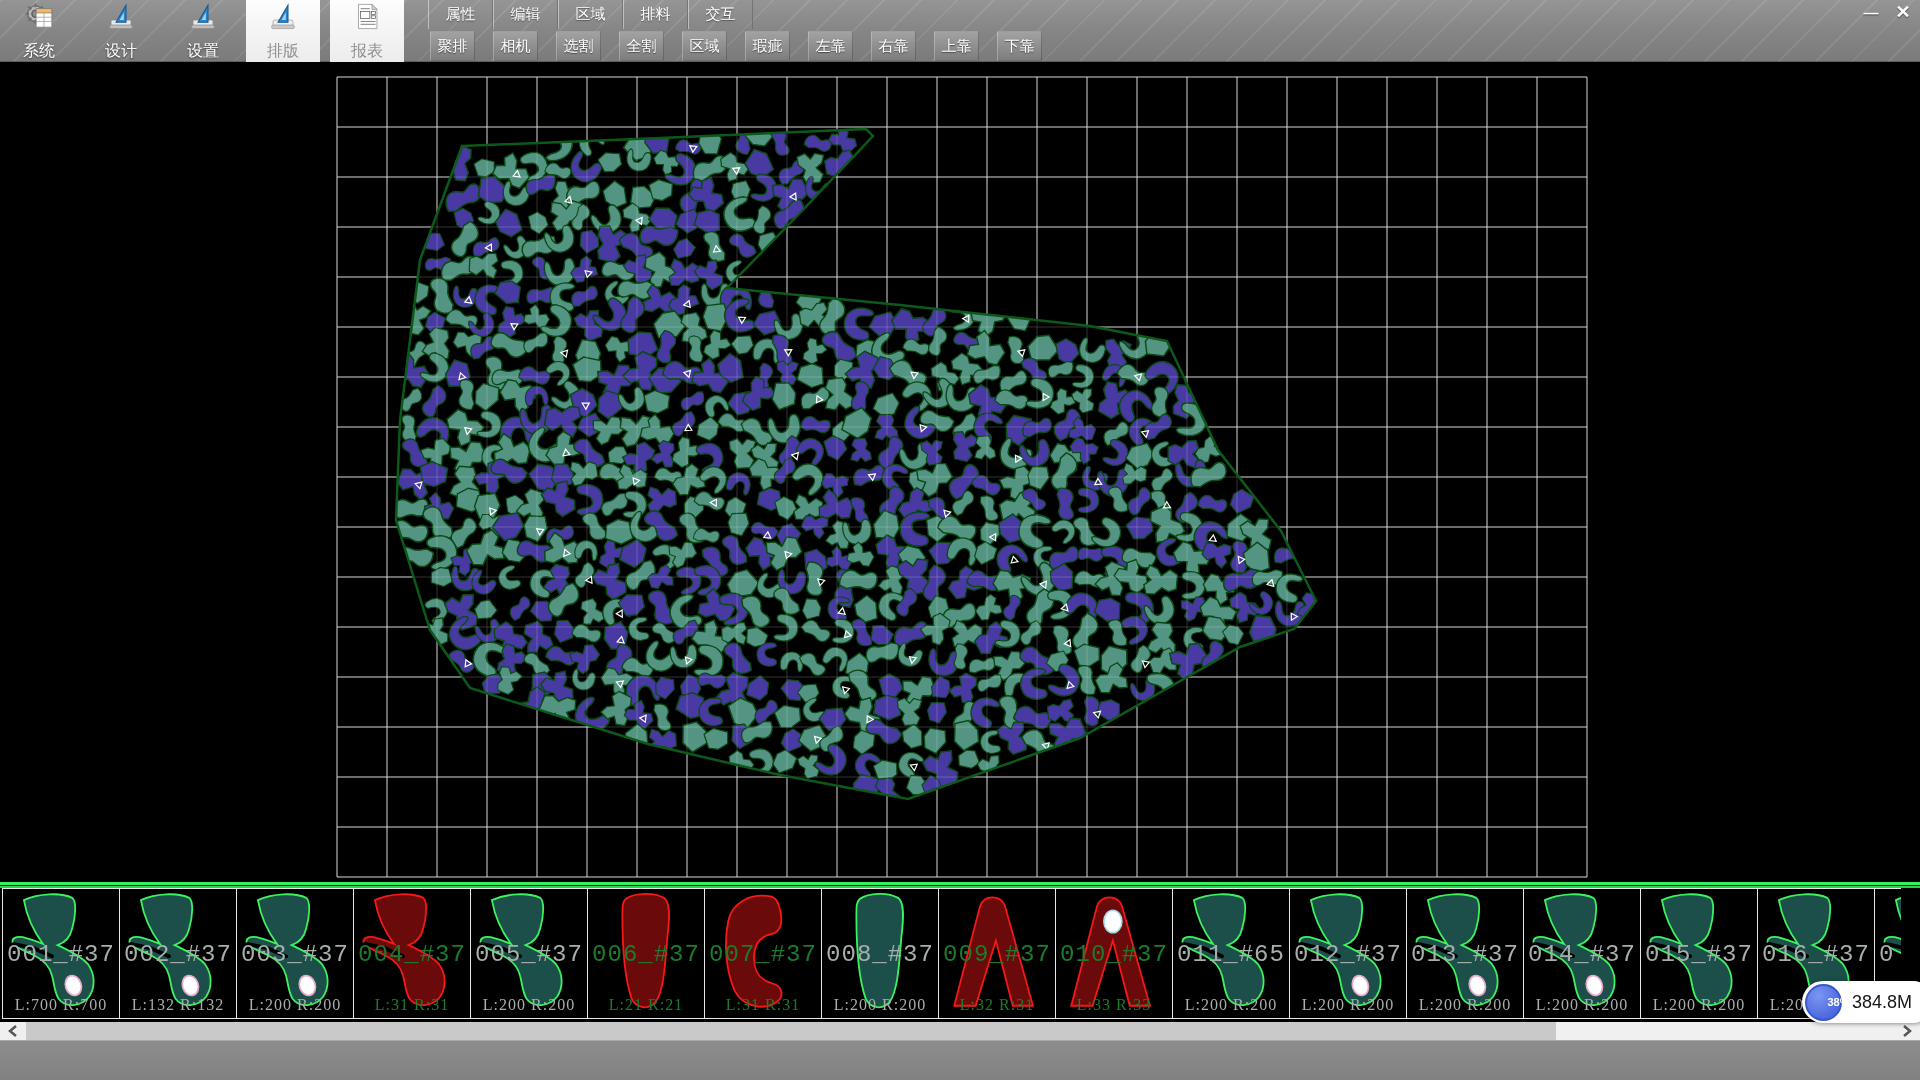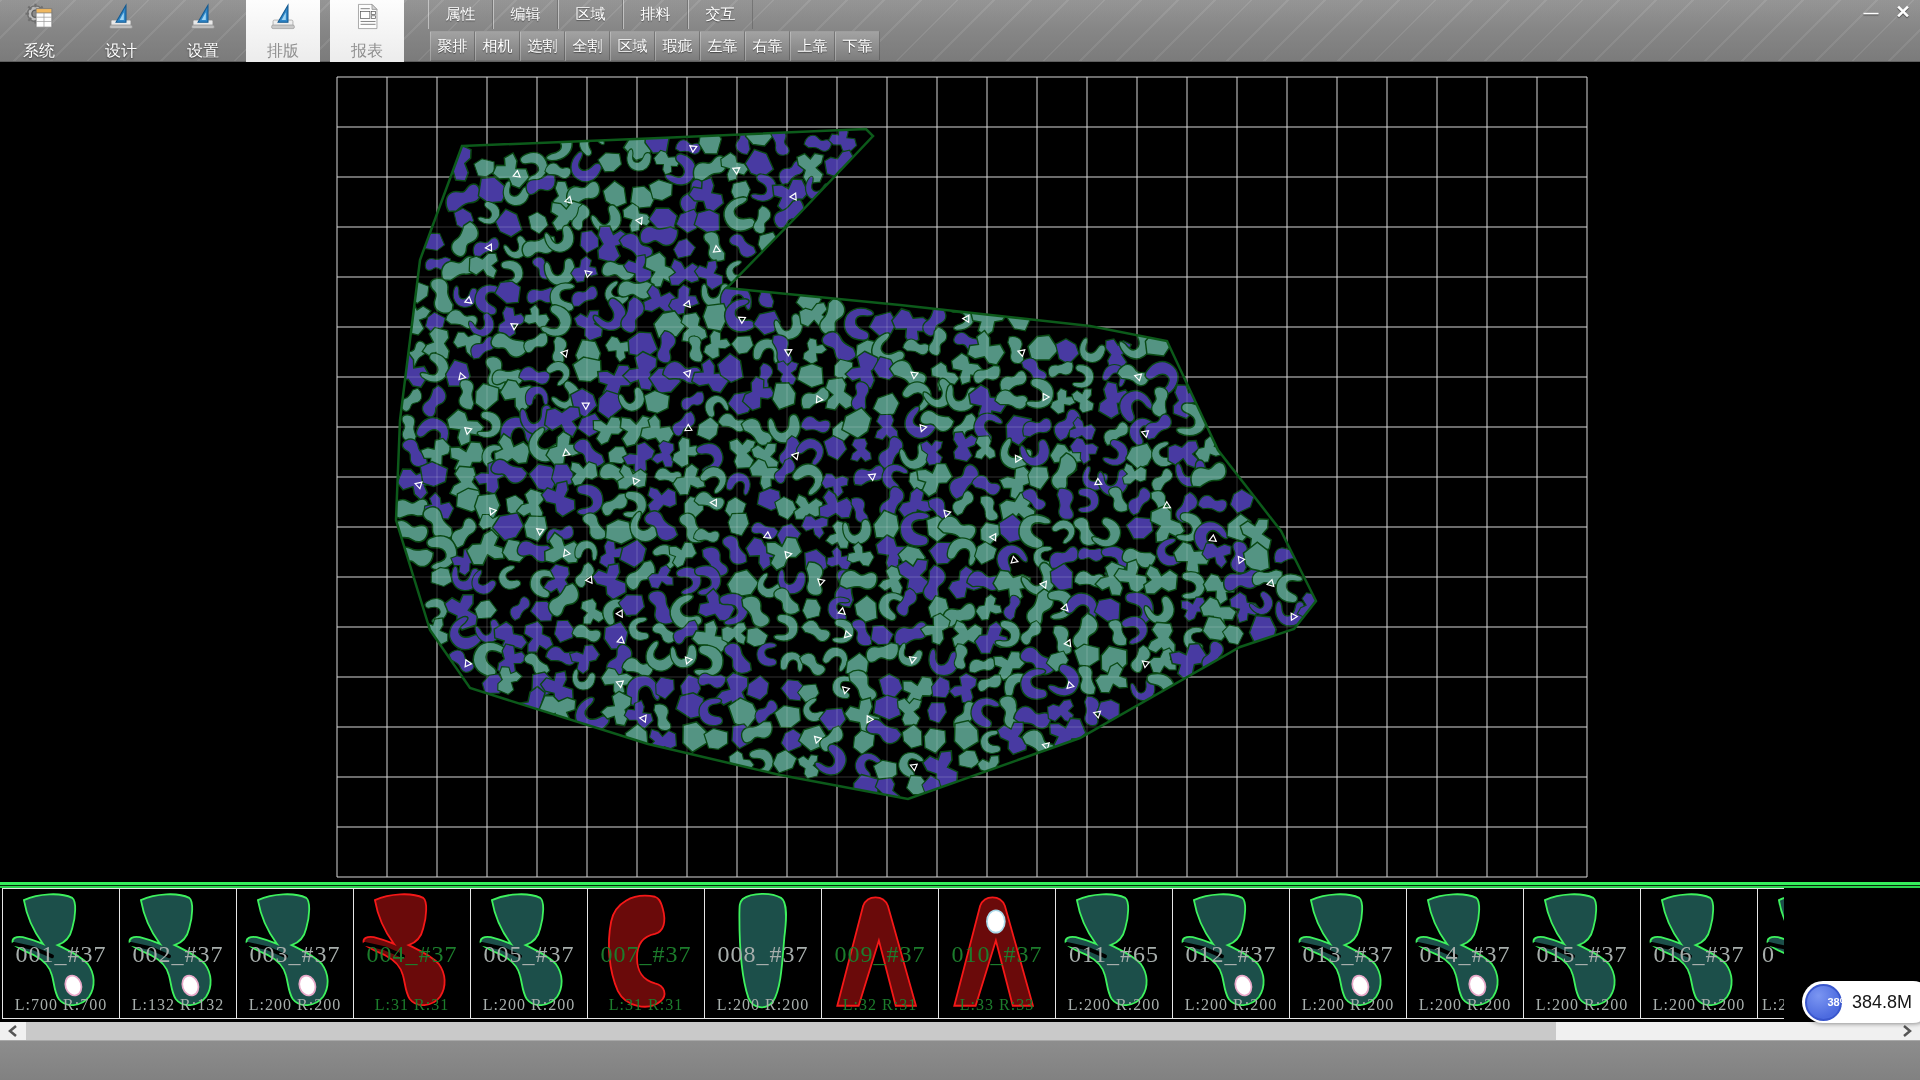--- a/index.html
+++ b/index.html
@@ -18,21 +18,21 @@
     align-items:center;justify-content:flex-start;padding-top:3px;cursor:default;}
   .navbtn .nlabel{font-size:16px;color:#fff;text-shadow:0 1px 2px rgba(0,0,0,0.55);margin-top:11px;}
   .navbtn.light{background:linear-gradient(180deg,#fdfdfd,#ececec);}
   .navbtn.light .nlabel{color:#8f8f8f;text-shadow:none;}
   .navicon{width:40px;height:38px;}
 
   .menurow1{position:absolute;left:428px;top:0;height:29px;display:flex;}
   .menu1item{width:65px;height:29px;display:flex;align-items:center;justify-content:center;
     color:#fff;font-size:15px;text-shadow:0 1px 1px rgba(0,0,0,0.45);
     border-left:1px solid rgba(255,255,255,0.45);border-right:1px solid rgba(90,90,90,0.5);}
-  .menurow2{position:absolute;left:430px;top:31px;height:30px;display:flex;gap:0;}
+  .menurow2{position:absolute;left:430px;top:31px;height:30px;display:flex;gap:18px;}
   .menu2item{width:45px;height:30px;display:flex;align-items:center;justify-content:center;
     color:#fff;font-size:15px;text-shadow:0 1px 1px rgba(0,0,0,0.5);
     background:linear-gradient(180deg,#a2a2a2,#7d7d7d);
     border:1px solid rgba(255,255,255,0.25);border-bottom-color:rgba(40,40,40,0.4);
     border-right-color:rgba(60,60,60,0.4);}
 
   .wincontrols{position:absolute;top:2px;right:4px;display:flex;align-items:center;gap:6px;}
   .winbtn{width:26px;height:20px;display:flex;align-items:center;justify-content:center;
     color:#fff;font-weight:bold;font-size:15px;text-shadow:0 1px 1px rgba(0,0,0,0.5);}
 
@@ -41,21 +41,21 @@
 
   
   #strip{position:absolute;left:0;top:882px;width:1920px;height:140px;background:#000;}
   #stripAccent{position:absolute;left:0;top:0;width:1920px;height:6px;
     background:linear-gradient(180deg,#35ef5c 0 3px,#052a0c 3px 4px,#2bd44e 4px 6px);}
   #cells{position:absolute;left:2px;top:6px;height:131px;display:flex;}
   .cell{position:relative;width:118px;height:131px;background:#000;
     border:1px solid #e6e6e6;margin-right:-1px;overflow:hidden;}
   .cell svg.shape{position:absolute;left:1px;top:1px;}
   .cell .cname{position:absolute;left:0;right:0;top:52px;text-align:center;
-    font-family:Liberation Serif, serif;font-size:24px;letter-spacing:1px;}
+    font-family:Liberation Mono, monospace;font-size:24px;letter-spacing:1px;}
   .cell .clr{position:absolute;left:0;right:0;bottom:4px;text-align:center;
     font-family:"Liberation Serif",serif;font-size:16px;letter-spacing:1px;}
   .cell.partial{width:27px;border-right:none;}
   .cell.partial .cname,.cell.partial .clr{text-align:left;padding-left:4px;}
 
   
   #memBadge{position:absolute;top:981px;right:-14px;height:42px;min-width:126px;
     background:#fff;border-radius:22px;display:flex;align-items:center;
     box-shadow:0 1px 4px rgba(0,0,0,0.4);padding:0 22px 0 3px;z-index:5;}
   #memCircle{width:37px;height:37px;border-radius:50%;
@@ -1036,20 +1036,27 @@
         <div class="cell">
           <svg class="shape" width="114" height="127" viewBox="0 0 100 113">
             <path d="M17,9 C30,3 50,2 60,7 C64,10 63,24 60,34 C58,43 53,47 47,49 C55,53 67,58 74,66 C80,74 81,86 75,95 C68,104 54,105 48,97 C44,91 44,83 42,76 C40,68 34,62 26,58 C17,54 9,51 7,47 C6,43 10,41 16,42 C24,44 29,46 34,48 C28,40 20,26 17,9 Z" fill="#1c4f4a" stroke="#3ef25e" stroke-width="1.6"></path>
             <path d="M8,48 L26,52 L42,59" fill="none" stroke="#000" stroke-width="3.5" stroke-linecap="round"></path>
           </svg>
           <div class="cname" style="color:#a7aeac">005_#37</div>
           <div class="clr" style="color:#a7aeac">L:200 R:200</div>
         </div>
         <div class="cell">
           <svg class="shape" width="114" height="127" viewBox="0 0 100 113">
+            <path d="M32,8 C40,2 58,2 66,7 C72,11 71,26 69,42 C67,66 66,88 59,99 C53,107 41,106 37,96 C31,78 29,48 29,24 C29,13 29,11 32,8 Z" fill="#6a0a0a" stroke="#f51818" stroke-width="1.6"></path>
+          </svg>
+          <div class="cname" style="color:#1c7c2c">006_#37</div>
+          <div class="clr" style="color:#1c7c2c">L:21 R:21</div>
+        </div>
+        <div class="cell">
+          <svg class="shape" width="114" height="127" viewBox="0 0 100 113">
             <path d="M58,6 C38,2 22,12 19,28 C15,48 17,72 25,90 C32,104 52,108 63,99 C69,94 67,85 58,83 C47,80 42,73 42,60 C42,47 48,41 58,39 C66,37 68,28 65,17 C63,9 61,7 58,6 Z" fill="#6a0a0a" stroke="#f51818" stroke-width="1.6"></path>
           </svg>
           <div class="cname" style="color:#1c7c2c">007_#37</div>
           <div class="clr" style="color:#1c7c2c">L:31 R:31</div>
         </div>
         <div class="cell">
           <svg class="shape" width="114" height="127" viewBox="0 0 100 113">
             <path d="M32,8 C40,2 58,2 66,7 C72,11 71,26 69,42 C67,66 66,88 59,99 C53,107 41,106 37,96 C31,78 29,48 29,24 C29,13 29,11 32,8 Z" fill="#1c4f4a" stroke="#3ef25e" stroke-width="1.6"></path>
           </svg>
           <div class="cname" style="color:#a7aeac">008_#37</div>

